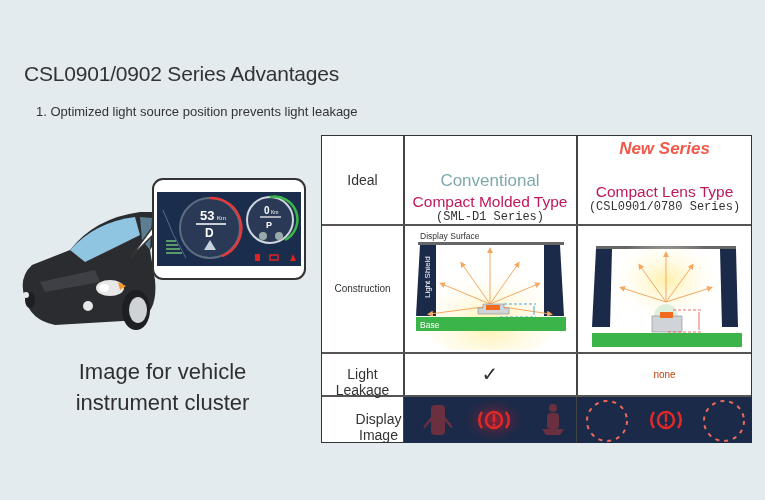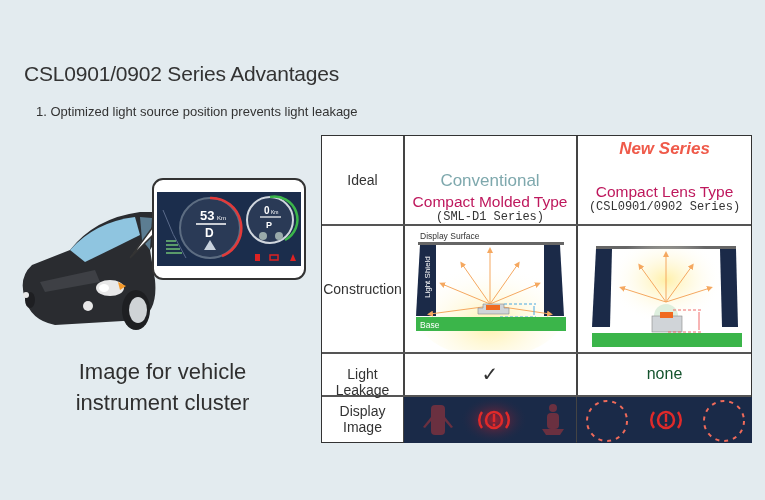--- a/index.html
+++ b/index.html
@@ -10,21 +10,21 @@
   
   .tbl{position:absolute;left:321px;top:135px;width:431px;height:308px;background:#fff;border:1.5px solid #333;box-sizing:border-box;}
   .vline{position:absolute;top:0;bottom:0;width:1.5px;background:#444;}
   .hline{position:absolute;left:0;right:0;height:1.5px;background:#555;}
   .cell{position:absolute;display:flex;flex-direction:column;align-items:center;justify-content:center;text-align:center;}
   .hdr-label{font-size:14px;color:#333;line-height:16px;}
   .conv{color:#7ea8ad;font-size:17px;line-height:19px;}
   .newser{color:#ef5a4a;font-size:17px;font-weight:bold;line-height:19px;}
   .ptype{font-size:15.5px;color:#be185d;line-height:18px;}
   .pseries{font-size:12px;color:#333;line-height:13px;font-family:Liberation Mono, monospace;}
-  .none{font-size:16px;color:#14532d;text-align:right;}
+  .none{font-size:10px;color:#c2410c;text-align:right;}
   .check{font-size:20px;color:#333;}
   .darkbg{background:#1a2a48;}
 </style>
 </head>
 <body>
 
 <div class="title">CSL0901/0902 Series Advantages</div>
 <div class="subtitle">1. Optimized light source position prevents light leakage</div>
 
 <svg style="position:absolute;left:0;top:170px;" width="315" height="175" viewBox="0 0 315 175">
@@ -93,25 +93,25 @@
     <span class="hdr-label">Ideal</span>
   </div>
   <div class="cell" style="left:82px;top:2px;width:172px;height:86px;justify-content:flex-end;">
     <span class="conv" style="margin-top:4px;">Conventional</span>
     <span class="ptype" style="margin-top:3px;">Compact Molded Type</span>
     <span class="pseries">(SML-D1 Series)</span>
   </div>
   <div class="cell" style="left:255px;top:2px;width:175px;height:86px;justify-content:flex-start;">
     <span class="newser" style="margin-top:1px;font-style:italic;">New Series</span>
     <span class="ptype" style="margin-top:25px;">Compact Lens Type</span>
-    <span class="pseries">(CSL0901/0902 Series)</span>
+    <span class="pseries">(CSL0901/0780 Series)</span>
   </div>
 
   <div class="cell" style="left:0;top:89px;width:81px;height:127px;">
-    <span class="hdr-label" style="font-size:14px;">Construction</span>
+    <span class="hdr-label" style="font-size:10px;">Construction</span>
   </div>
   <svg style="position:absolute;left:84px;top:92px;" width="168" height="122" viewBox="0 0 168 122">
     <defs>
       <radialGradient id="glow1" cx="50%" cy="70%" r="55%">
         <stop offset="0%" stop-color="#fff0a8"></stop>
           <stop offset="100%" stop-color="#fff" stop-opacity="0"></stop>
       </radialGradient>
       <marker id="arr1" markerWidth="6" markerHeight="6" refX="3" refY="3" orient="auto">
           <path d="M0 0 L6 3 L0 6 Z" fill="#f5a860"></path>
         </marker>
@@ -177,21 +177,21 @@
     <span class="hdr-label">Light</span>
     <span class="hdr-label">Leakage</span>
   </div>
   <div class="cell" style="left:82px;top:217px;width:172px;height:42px;">
     <span class="check">✓</span>
   </div>
   <div class="cell" style="left:255px;top:217px;width:175px;height:42px;">
     <span class="none">none</span>
   </div>
 
-  <div class="cell" style="left:0;top:260px;width:81px;height:46px;">
+  <div class="cell" style="left:0;top:268px;width:81px;height:46px;padding-left:16px;">
     <span class="hdr-label">Display</span>
     <span class="hdr-label">Image</span>
   </div>
   <svg class="darkbg" style="position:absolute;left:82px;top:260.5px;" width="172" height="46" viewBox="0 0 172 46">
     <defs>
       <radialGradient id="redglow" cx="50%" cy="50%" r="50%">
         <stop offset="0%" stop-color="#a82030" stop-opacity="0.9"></stop>
           <stop offset="100%" stop-color="#1a2a48" stop-opacity="0"></stop>
       </radialGradient>
     </defs>

